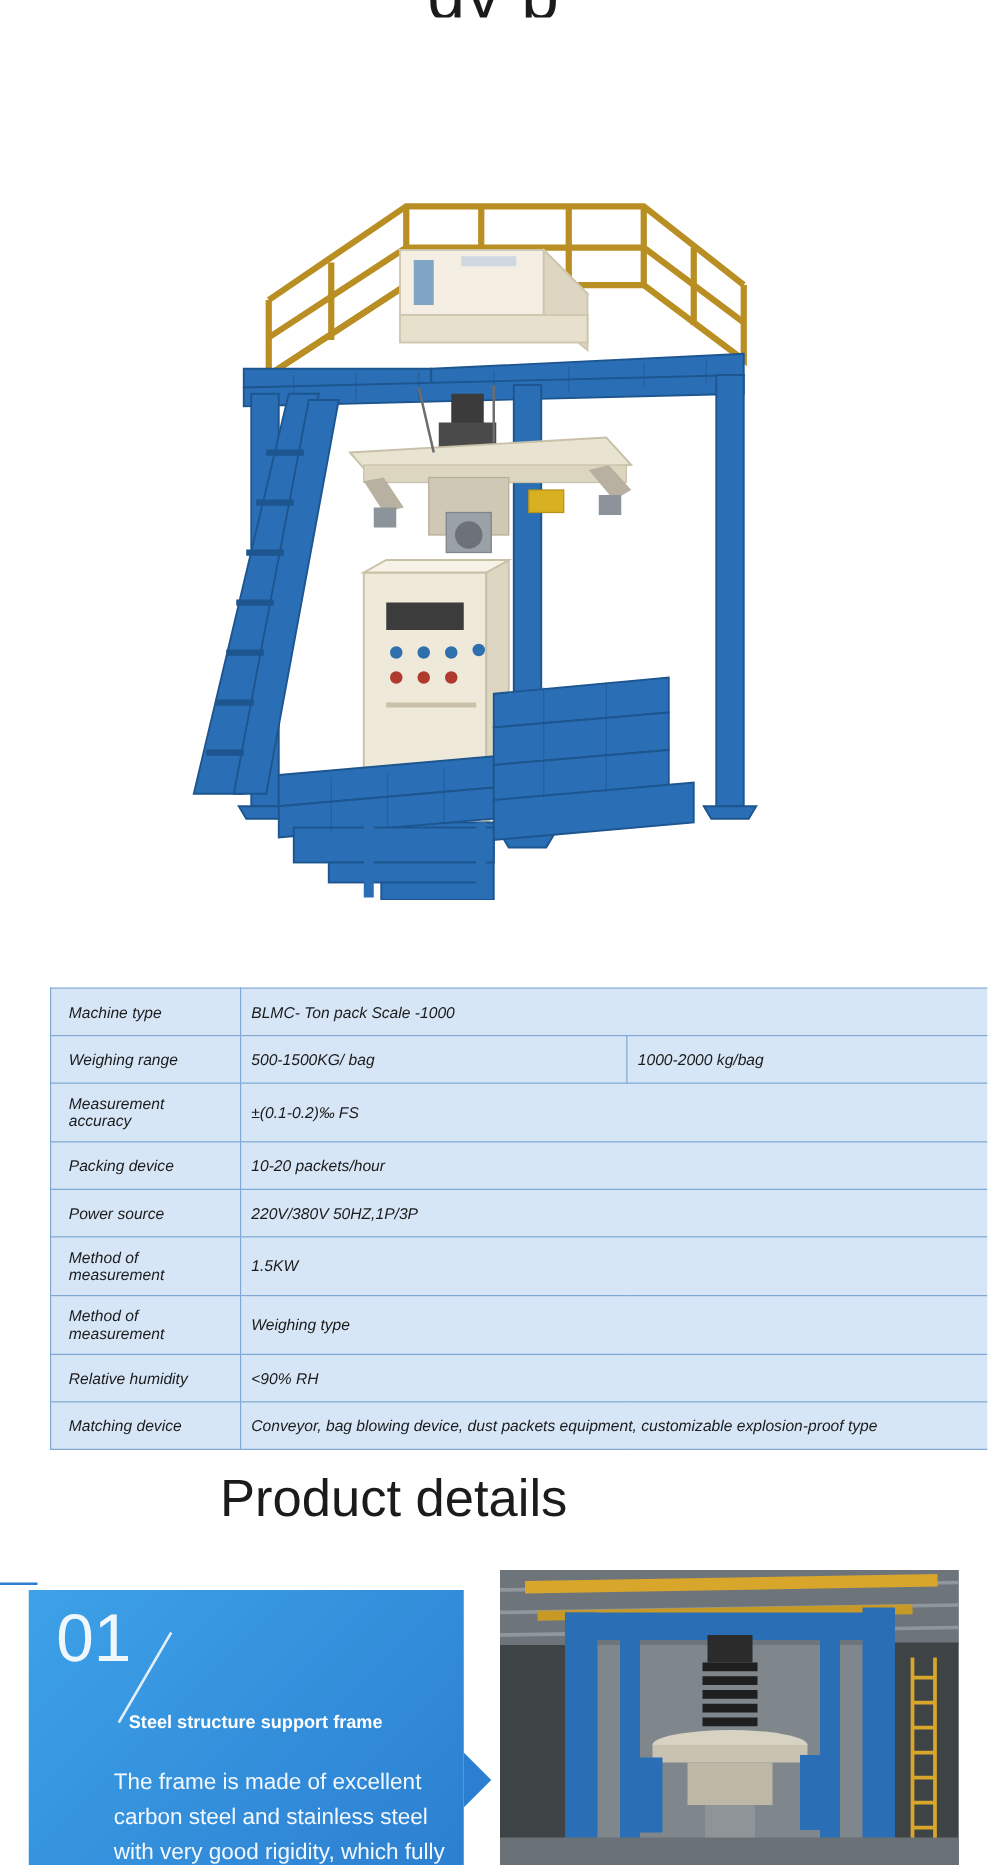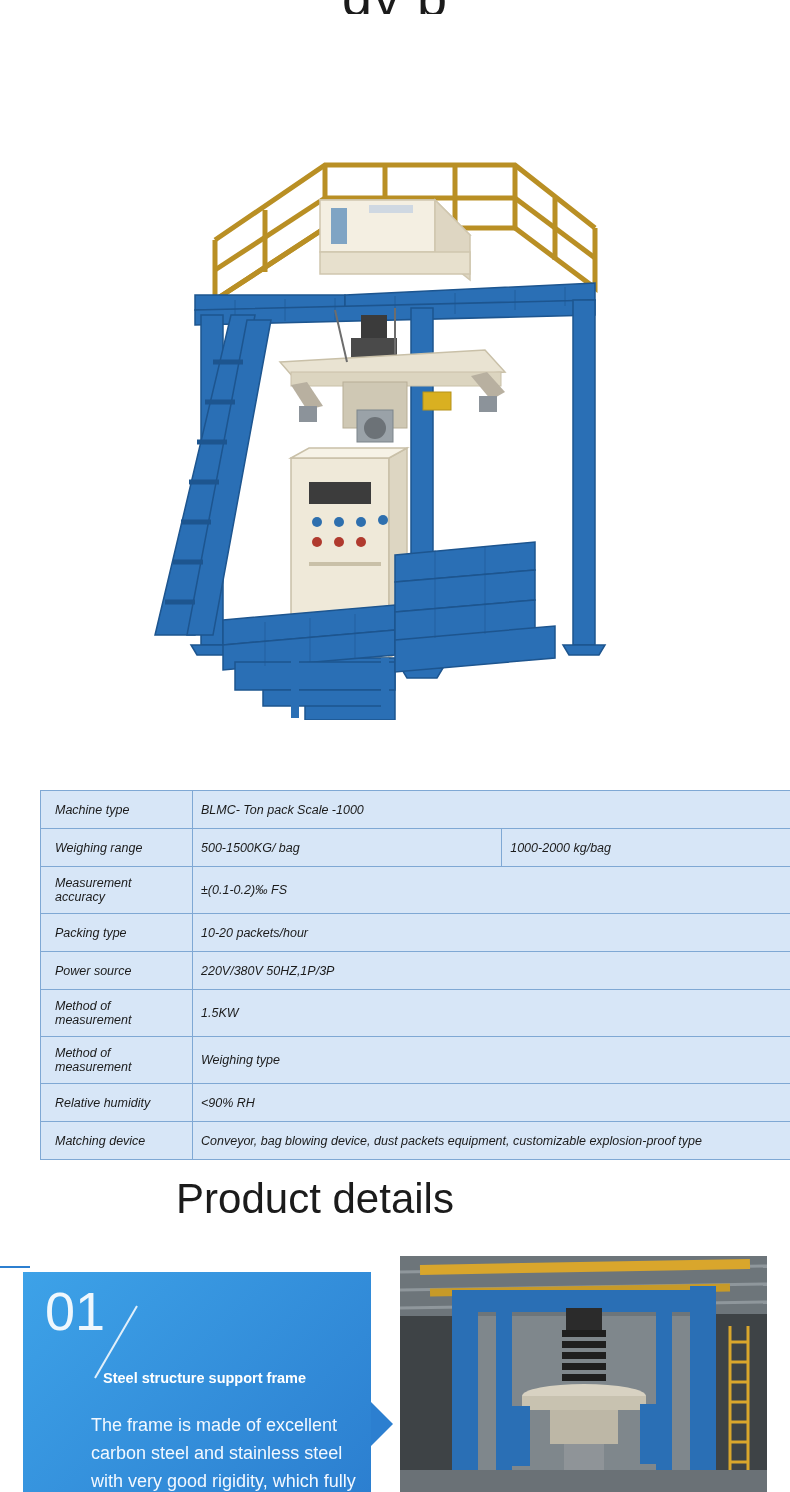--- a/index.html
+++ b/index.html
@@ -305,21 +305,21 @@
       <tr>
         <td class="label">Weighing range</td>
         <td class="value">500-1500KG/ bag</td>
         <td class="value">1000-2000 kg/bag</td>
       </tr>
       <tr>
         <td class="label">Measurement accuracy</td>
         <td class="value" colspan="2">±(0.1-0.2)‰ FS</td>
       </tr>
       <tr>
-        <td class="label">Packing type</td>
+        <td class="label">Packing device</td>
         <td class="value" colspan="2">10-20 packets/hour</td>
       </tr>
       <tr>
         <td class="label">Power source</td>
         <td class="value" colspan="2">220V/380V 50HZ,1P/3P</td>
       </tr>
       <tr>
         <td class="label">Method of measurement</td>
         <td class="value" colspan="2">1.5KW</td>
       </tr>

